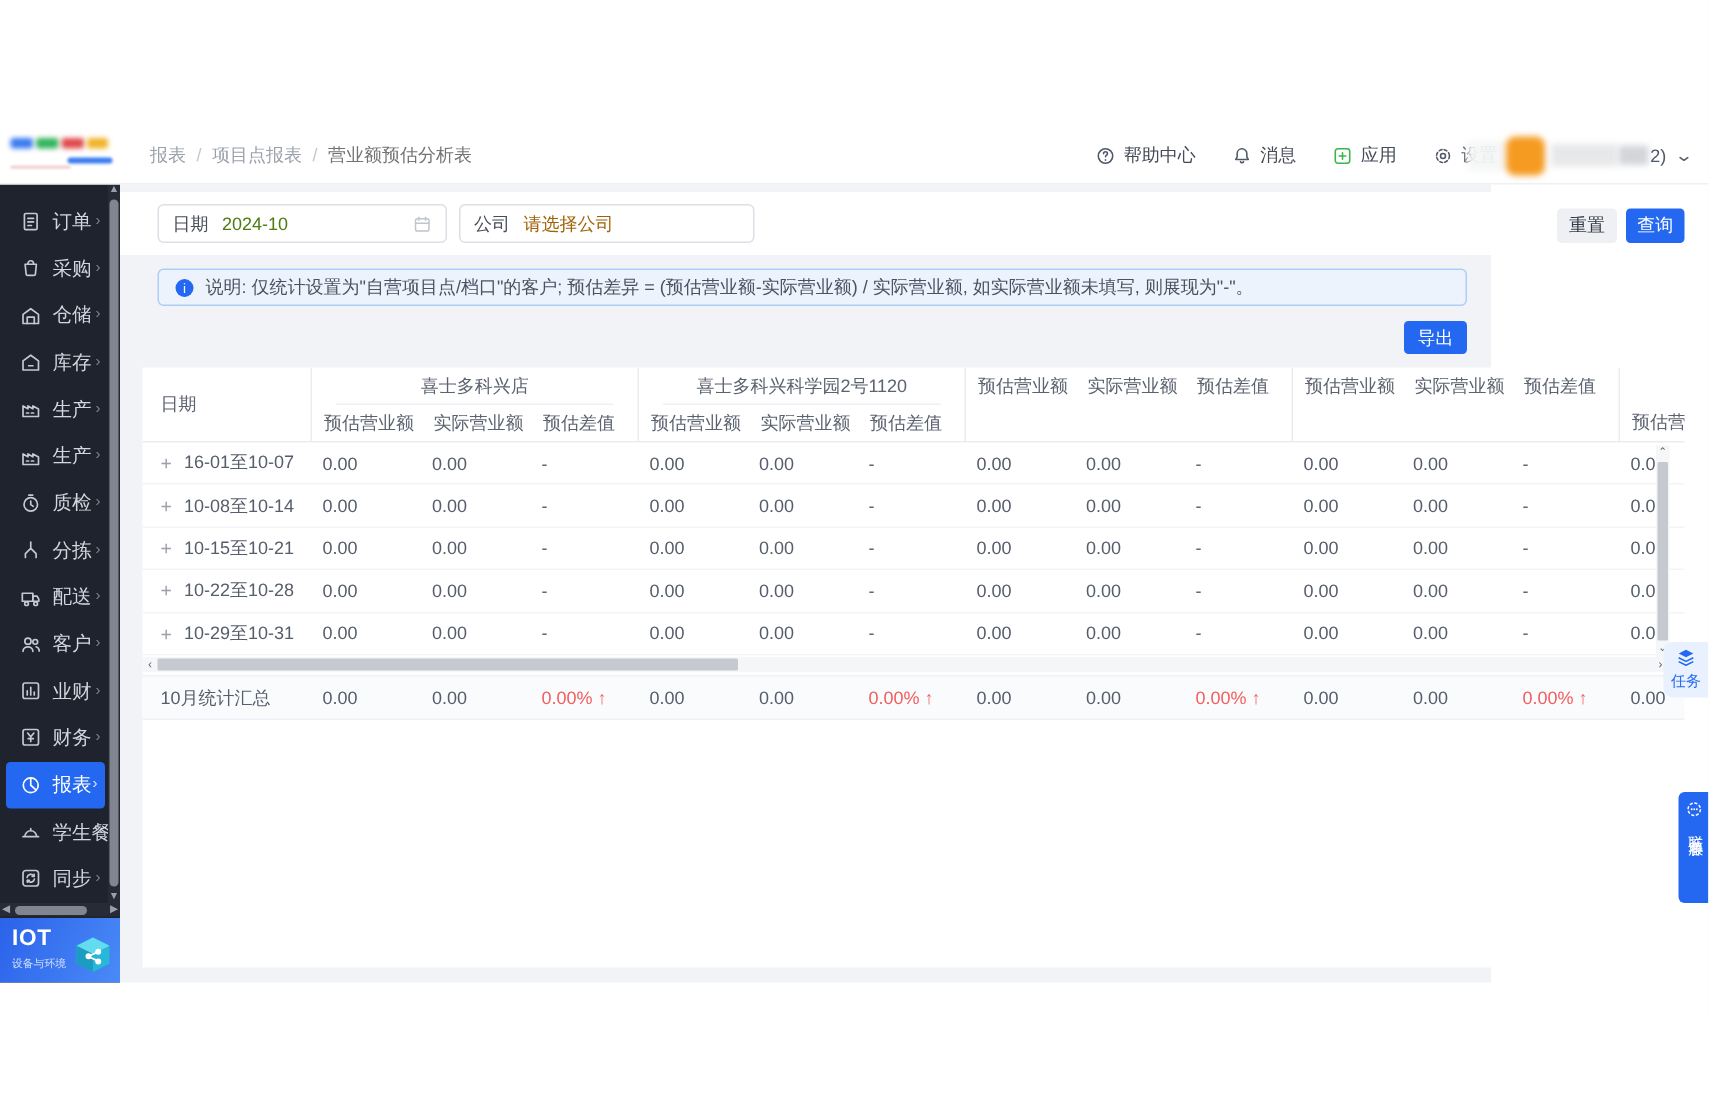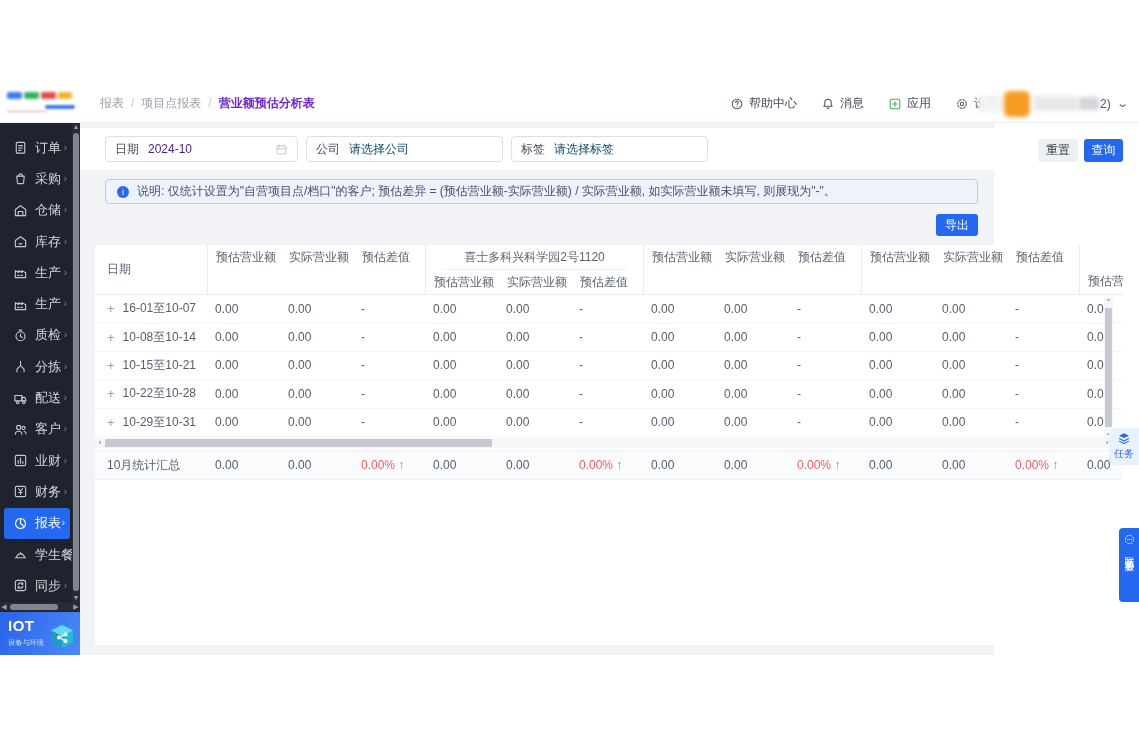--- a/index.html
+++ b/index.html
@@ -11,21 +11,21 @@
   .logo{position:absolute;left:5px;top:3px;width:72px;height:31px;}
   .logo .blk{position:absolute;top:4px;height:7px;border-radius:2px;filter:blur(1.6px);}
   .logo .l1{left:2px;width:15px;background:#3a7bf0;}
   .logo .l2{left:19px;width:15px;background:#33b45c;}
   .logo .l3{left:36px;width:15px;background:#e04b4b;}
   .logo .l4{left:53px;width:14px;background:#f0b429;}
   .logo .sq1{position:absolute;left:2px;top:15px;width:40px;height:8px;border-bottom:1.5px solid #e89a9a;filter:blur(1.2px);}
   .logo .sq2{position:absolute;left:40px;top:17px;width:30px;height:4px;background:#3a7bf0;border-radius:2px;filter:blur(1.2px);}
   .breadcrumb{position:absolute;left:100px;top:0;height:37px;line-height:37px;font-size:12px;color:#9aa1ab;white-space:nowrap;}
   .breadcrumb .sep{margin:0 7px;color:#c3c8cf;}
-  .breadcrumb .cur{color:#6d28d9;font-weight:bold;}
+  .breadcrumb .cur{color:#737373;font-weight:normal;}
   .topright{position:absolute;right:12px;top:0;height:37px;display:flex;align-items:center;}
   .tr-item{display:flex;align-items:center;font-size:12px;color:#444b58;margin-left:24px;cursor:default;}
   .tr-item .ticon{width:14px;height:14px;margin-right:5px;color:#4e5969;display:inline-block;}
   .tr-item .ticon.green{color:#3ab54a;}
   .user{display:flex;align-items:center;margin-left:10px;position:relative;}
   .preblur{width:26px;height:20px;background:rgba(244,245,246,.95);filter:blur(2px);margin-left:-30px;z-index:2;}
   .avatar{width:26px;height:26px;border-radius:6px;background:#f59b22;filter:blur(2px);z-index:2;}
   .nameblur1{width:44px;height:15px;background:#e7e8ea;filter:blur(2px);margin-left:4px;z-index:2;}
   .nameblur2{width:20px;height:13px;background:#d3d5d9;filter:blur(2px);margin-left:1px;z-index:2;}
   .user-suffix{font-size:12px;color:#4e5969;margin-left:1px;z-index:2;}
@@ -50,22 +50,22 @@
   .iot{position:absolute;left:0;bottom:0;width:80px;height:43px;background:linear-gradient(115deg,#2b62ea,#4a8af7);cursor:pointer;}
   .iot-title{position:absolute;left:8px;top:5px;color:#fff;font-size:15px;font-weight:bold;letter-spacing:.5px;}
   .iot-sub{position:absolute;left:8px;top:25px;color:#cfe0ff;font-size:8px;transform:scale(.9);transform-origin:left;}
   .iot-cube{position:absolute;right:4px;bottom:5px;width:28px;height:26px;}
 
   
   .main{position:absolute;left:80px;top:122px;width:914px;height:533px;background:#f1f3f6;}
   .fstrip{position:absolute;left:0;top:6px;width:1059px;height:42px;background:#fff;}
   .finput{position:absolute;top:8px;height:26px;border:1px solid #dcdfe6;border-radius:4px;background:#fff;display:flex;align-items:center;padding:0 9px;font-size:12px;box-sizing:border-box;cursor:text;}
   .finput .flabel{color:#464c58;flex:none;}
-  .finput .fvalue{color:#4c1d95;margin-left:9px;}
-  .finput .fplaceholder{color:#0c4a6e;margin-left:9px;}
+  .finput .fvalue{color:#4d7c0f;margin-left:9px;}
+  .finput .fplaceholder{color:#a16207;margin-left:9px;}
   .finput .cal{width:13px;height:13px;margin-left:auto;color:#c0c4cc;}
   .f-date{left:25px;width:193px;}
   .f-company{left:226px;width:197px;}
   .f-tag{left:431px;width:197px;}
   .btn{position:absolute;top:11px;height:23px;border-radius:3px;font-size:12px;line-height:23px;text-align:center;cursor:pointer;}
   .btn-reset{right:61px;width:40px;background:#eef0f4;color:#333a47;}
   .btn-query{right:16px;width:39px;background:#2468f2;color:#fff;}
   .notice{position:absolute;left:25px;right:16px;top:57px;height:25px;background:#ecf3fd;border:1px solid #aecdf8;border-radius:4px;display:flex;align-items:center;padding:0 11px;font-size:12px;color:#4a5160;box-sizing:border-box;white-space:nowrap;overflow:hidden;}
   .info-dot{width:12px;height:12px;border-radius:50%;background:#2468f2;color:#fff;font-size:9px;line-height:12px;text-align:center;margin-right:8px;flex:none;font-style:normal;}
   .btn-export{position:absolute;top:92px;right:16px;width:42px;height:22px;background:#2468f2;color:#fff;border-radius:3px;font-size:12px;line-height:22px;text-align:center;cursor:pointer;}
@@ -320,42 +320,39 @@
         <span class="fvalue">2024-10</span>
         <span class="cal"><svg viewBox="0 0 16 16" width="100%" height="100%" fill="none" stroke="currentColor" stroke-width="1.2" stroke-linecap="round" stroke-linejoin="round">
               <rect x="2.5" y="3.5" width="11" height="10" rx="1.5"></rect>
               <path d="M5.3 2.2v2.6M10.7 2.2v2.6M2.5 7.2h11"></path>
             </svg></span>
       </div>
       <div class="finput f-company">
         <span class="flabel">公司</span>
         <span class="fplaceholder">请选择公司</span>
       </div>
-      <div class="finput f-tag">
-        <span class="flabel">标签</span>
-        <span class="fplaceholder">请选择标签</span>
-      </div>
       <div class="btn btn-reset">重置</div>
       <div class="btn btn-query">查询</div>
     </div>
 
     <div class="notice">
       <i class="info-dot">i</i>
       <span>说明: 仅统计设置为"自营项目点/档口"的客户; 预估差异 = (预估营业额-实际营业额) / 实际营业额, 如实际营业额未填写, 则展现为"-"。</span>
     </div>
 
     <div class="btn-export">导出</div>
 
     <div class="card">
       <div class="tview">
         <div class="thead" id="thead">
             <div class="h-date">
               <span>日期</span>
             </div>
             <div class="hgroup">
+              <div class="hgname">喜士多科兴店</div>
               <div class="hsub">
                 <span style="width:73px">预估营业额</span>
                 <span style="width:73px">实际营业额</span>
                 <span style="width:72px">预估差值</span>
               </div>
             </div>
             <div class="hgroup">
               <div class="hgname">喜士多科兴科学园2号1120</div>
               <div class="hsub">
                 <span style="width:73px">预估营业额</span>

